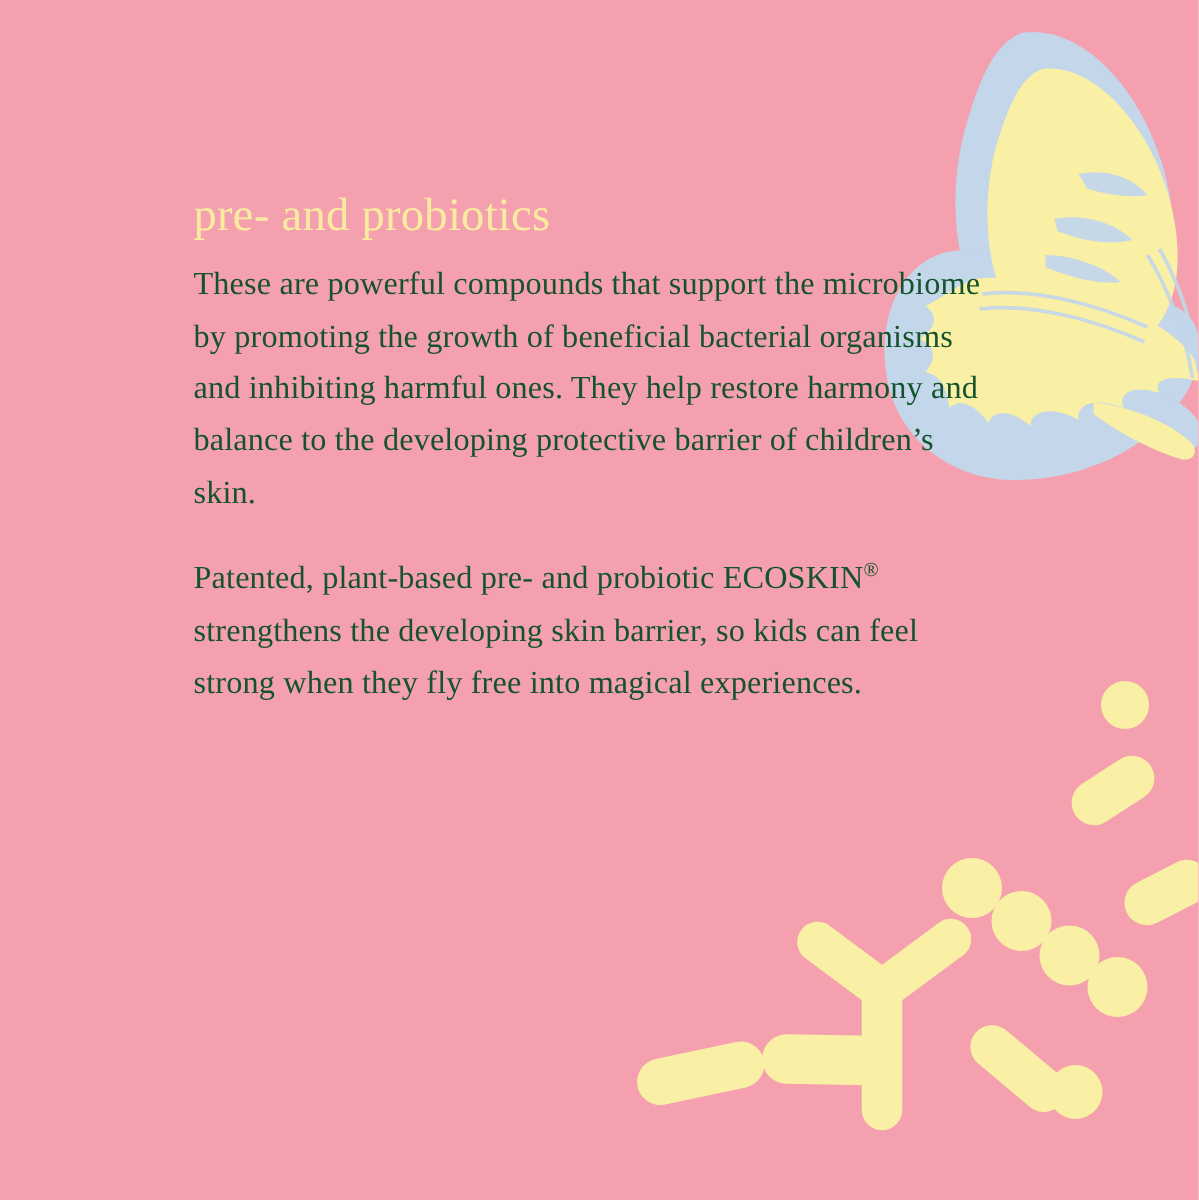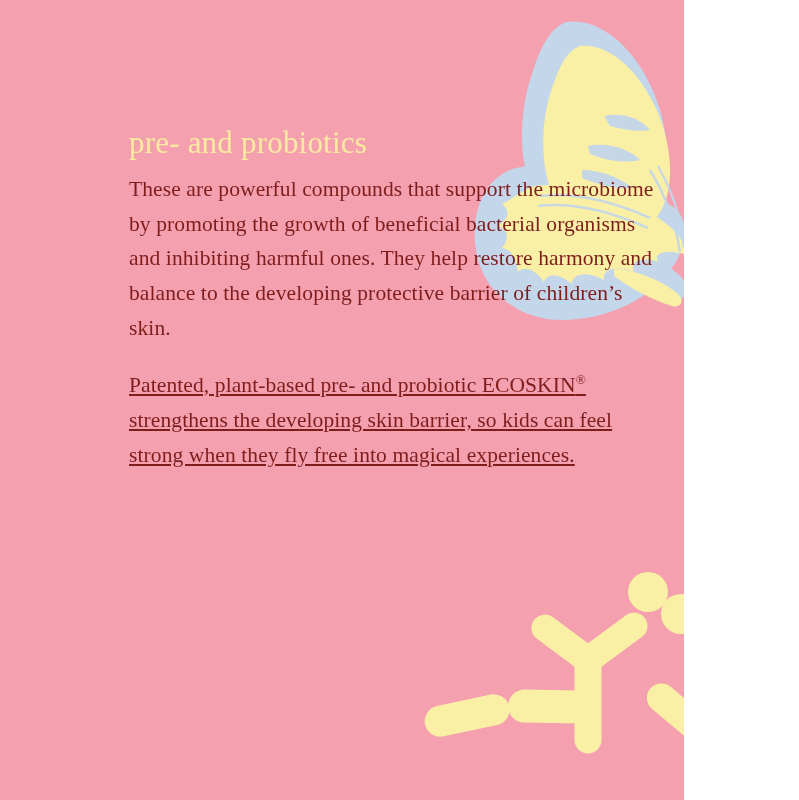--- a/index.html
+++ b/index.html
@@ -7,21 +7,21 @@
     padding: 0;
   }
   body {
     width: 799px;
     height: 800px;
     overflow: hidden;
     font-family: "Liberation Serif", "DejaVu Serif", serif;
   }
   .card {
     position: relative;
-    width: 684px;
+    width: 799px;
     height: 800px;
     background: #F4A0AE;
     overflow: hidden;
   }
   .butterfly-wrap {
     position: absolute;
     top: 0;
     right: 0;
     width: 230px;
     height: 400px;
@@ -47,27 +47,26 @@
     font-size: 31px;
     line-height: 1.22;
     color: #FAEBA0;
     font-weight: normal;
     margin: 0 0 10px 0;
     letter-spacing: 0.2px;
   }
   .para {
     font-size: 21.5px;
     line-height: 1.62;
-    color: #7f1d1d;
+    color: #14532d;
     margin: 0 0 22px 0;
     letter-spacing: 0.1px;
   }
   .para:last-child {
     margin-bottom: 0;
-    text-decoration: underline;
   }
   .para sup {
     font-size: 0.62em;
     vertical-align: super;
     line-height: 0;
   }
 </style>
 </head>
 <body>
 

